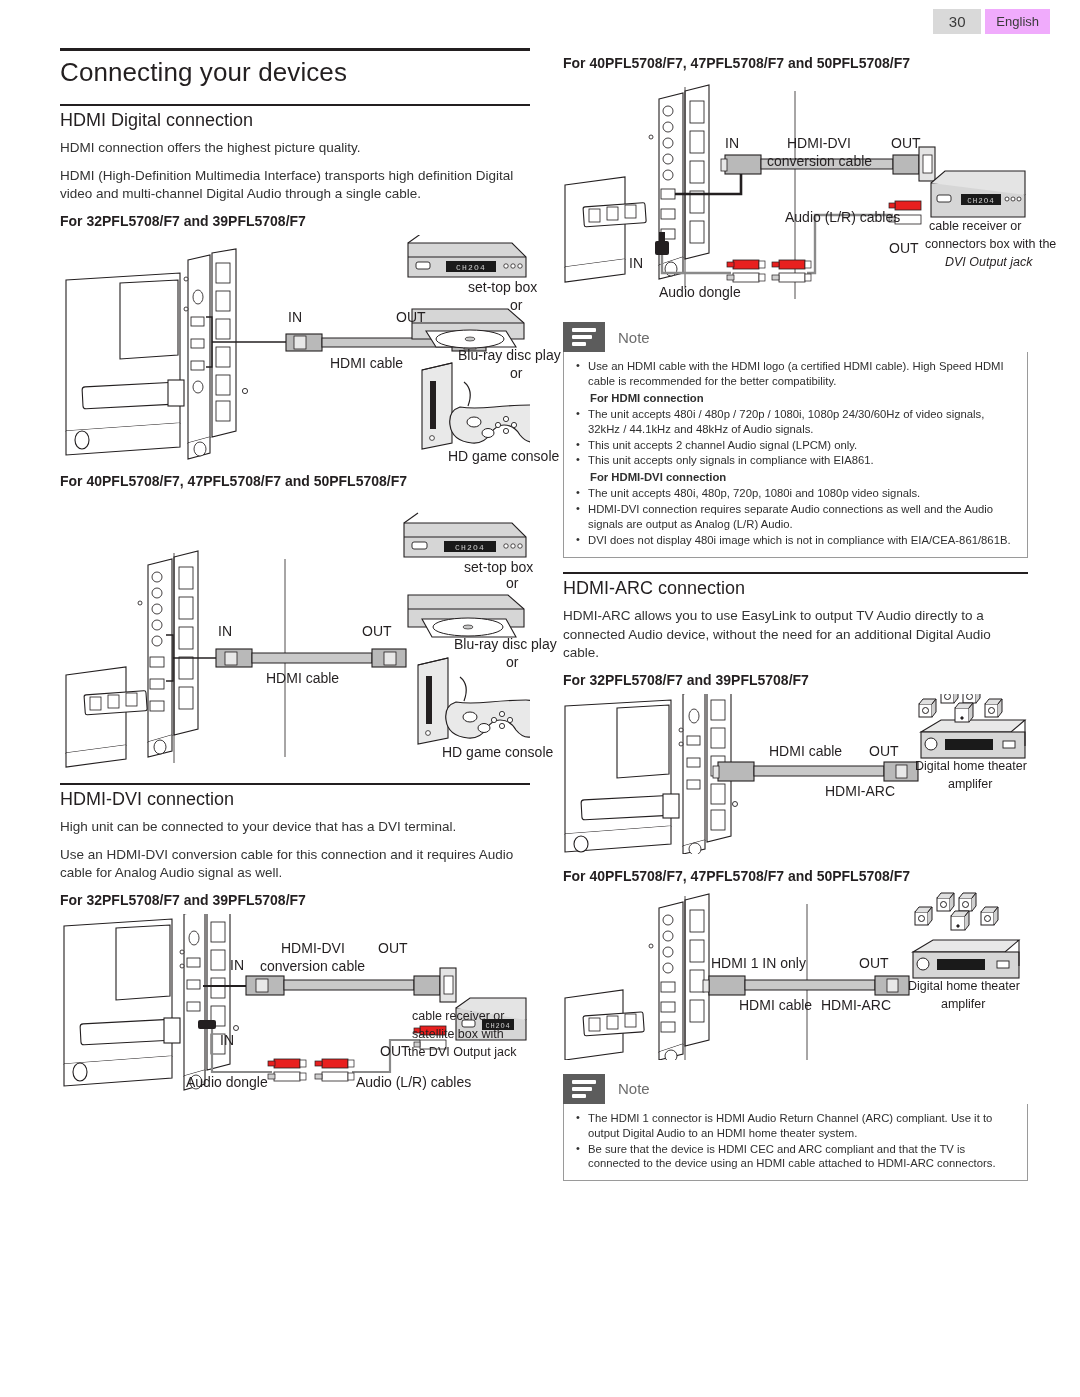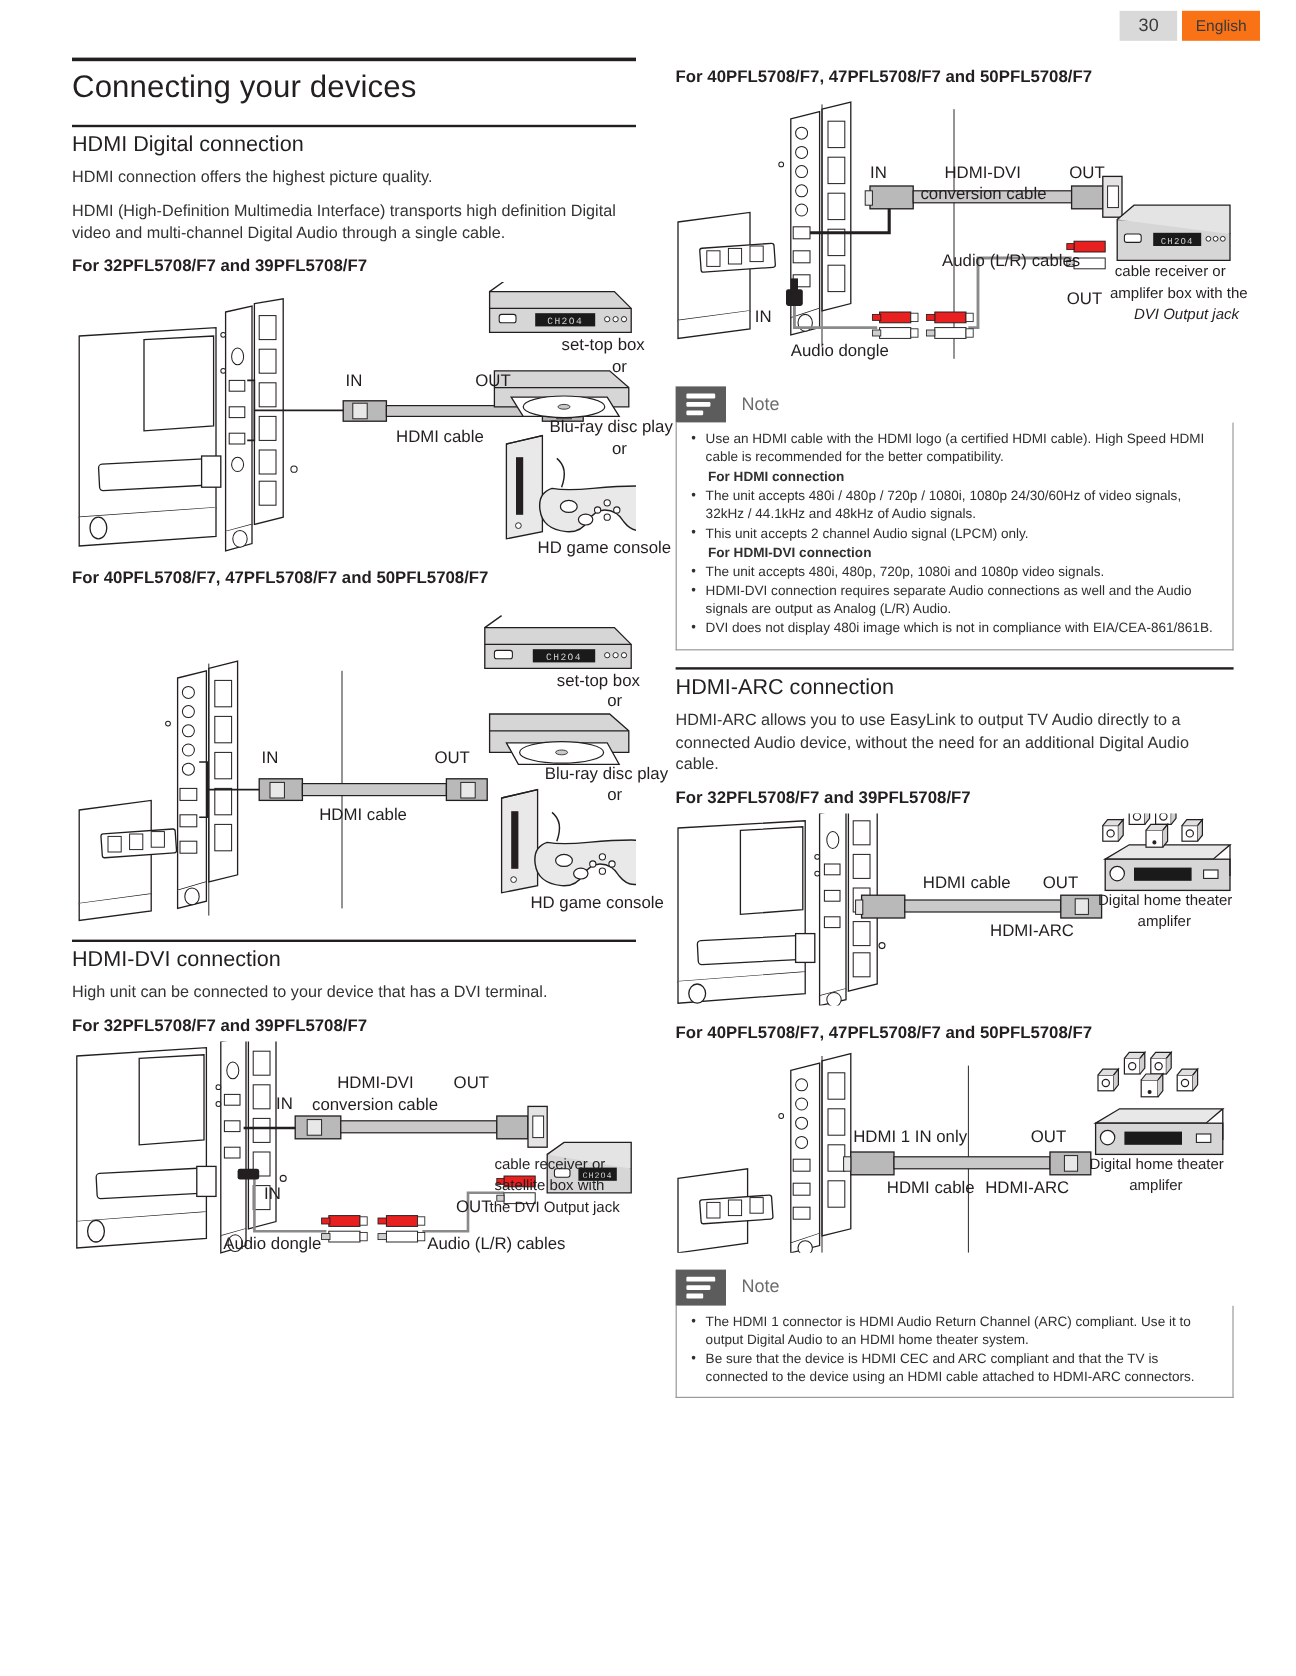--- a/index.html
+++ b/index.html
@@ -19,21 +19,21 @@
     position:absolute; top:9px; right:30px;
     display:flex; align-items:stretch; gap:4px;
     height:25px;
   }
   .pg-num{
     background:#d9d9d9; width:48px;
     display:flex; align-items:center; justify-content:center;
     font-size:15px; color:#3a3a3a; letter-spacing:.3px;
   }
   .pg-lang{
-    background:#f97316; padding:0 11px;
+    background:#f0abfc; padding:0 11px;
     display:flex; align-items:center; justify-content:center;
     font-size:13px; color:#3a3a3a;
   }
 
   
   .col-left{ position:absolute; left:60px; top:48px; width:470px; }
   .col-right{ position:absolute; left:563px; top:55px; width:465px; }
 
   .rule-thick{ border-top:3px solid #231f20; margin-bottom:6px; }
   .rule-med{ border-top:2px solid #231f20; margin-bottom:4px; }
@@ -314,20 +314,21 @@
       <div class="lbl" style="left:404px; top:64px;">set-top box</div>
       <div class="lbl" style="left:446px; top:80px;">or</div>
       <div class="lbl" style="left:394px; top:141px;">Blu-ray disc play</div>
       <div class="lbl" style="left:446px; top:159px;">or</div>
       <div class="lbl" style="left:382px; top:249px;">HD game console</div>
     </div>
 
     <div class="rule-med" style="margin-top:10px;"></div>
     <h2 class="sec-title">HDMI-DVI connection</h2>
     <p class="body">High unit can be connected to your device that has a DVI terminal.</p>
+    <p class="body">Use an HDMI-DVI conversion cable for this connection and it requires Audio cable for Analog Audio signal as well.</p>
     <div class="model-head">For 32PFL5708/F7 and 39PFL5708/F7</div>
 
     <div class="diagram" style="height:195px;">
       <svg width="470" height="195" viewBox="0 0 470 195">
         <g fill="none" stroke="#231f20" stroke-width="1.1">
           <path d="M4 12 L112 5 L112 142 L4 150 Z" fill="#fff"></path>
           <path d="M4 150 L4 172 L112 164 L112 142" fill="#fff"></path>
           <path d="M56 14 L110 11 L110 82 L56 86 Z" fill="#fff"></path>
           <ellipse cx="20" cy="158" rx="7" ry="9" fill="#fff"></ellipse>
           <rect x="20" y="110" width="92" height="21" rx="3" fill="#fff" transform="rotate(-3 20 110)"></rect>
@@ -529,39 +530,40 @@
 
       <div class="lbl" style="left:162px; top:58px;">IN</div>
       <div class="lbl" style="left:224px; top:58px;">HDMI-DVI</div>
       <div class="lbl" style="left:204px; top:76px;">conversion cable</div>
       <div class="lbl" style="left:328px; top:58px;">OUT</div>
       <div class="lbl" style="left:222px; top:132px;">Audio (L/R) cables</div>
       <div class="lbl" style="left:66px; top:178px;">IN</div>
       <div class="lbl" style="left:96px; top:207px;">Audio dongle</div>
       <div class="lbl" style="left:326px; top:163px;">OUT</div>
       <div class="lbl sm" style="left:366px; top:142px;">cable receiver or</div>
-      <div class="lbl sm" style="left:362px; top:160px;">amplifer box with the</div>
+      <div class="lbl sm" style="left:362px; top:160px;">connectors box with the</div>
       <div class="lbl sm" style="left:382px; top:178px;font-style:italic;">DVI Output jack</div>
     </div>
 
     <div class="note-wrap">
       <div class="note-bar">
         <div class="note-icon">
             <i></i>
             <i></i>
             <i></i>
           </div>
         <div class="note-label">Note</div>
       </div>
       <div class="note-body">
         <ul>
           <li class="bul">Use an HDMI cable with the HDMI logo (a certified HDMI cable). High Speed HDMI cable is recommended for the better compatibility.</li>
           <li class="subhead">For HDMI connection</li>
           <li class="bul">The unit accepts 480i / 480p / 720p / 1080i, 1080p 24/30/60Hz of video signals, 32kHz / 44.1kHz and 48kHz of Audio signals.</li>
           <li class="bul">This unit accepts 2 channel Audio signal (LPCM) only.</li>
+          <li class="bul">This unit accepts only signals in compliance with EIA861.</li>
           <li class="subhead">For HDMI-DVI connection</li>
           <li class="bul">The unit accepts 480i, 480p, 720p, 1080i and 1080p video signals.</li>
           <li class="bul">HDMI-DVI connection requires separate Audio connections as well and the Audio signals are output as Analog (L/R) Audio.</li>
           <li class="bul">DVI does not display 480i image which is not in compliance with EIA/CEA-861/861B.</li>
         </ul>
       </div>
     </div>
 
     <div class="rule-med"></div>
     <h2 class="sec-title">HDMI-ARC connection</h2>

